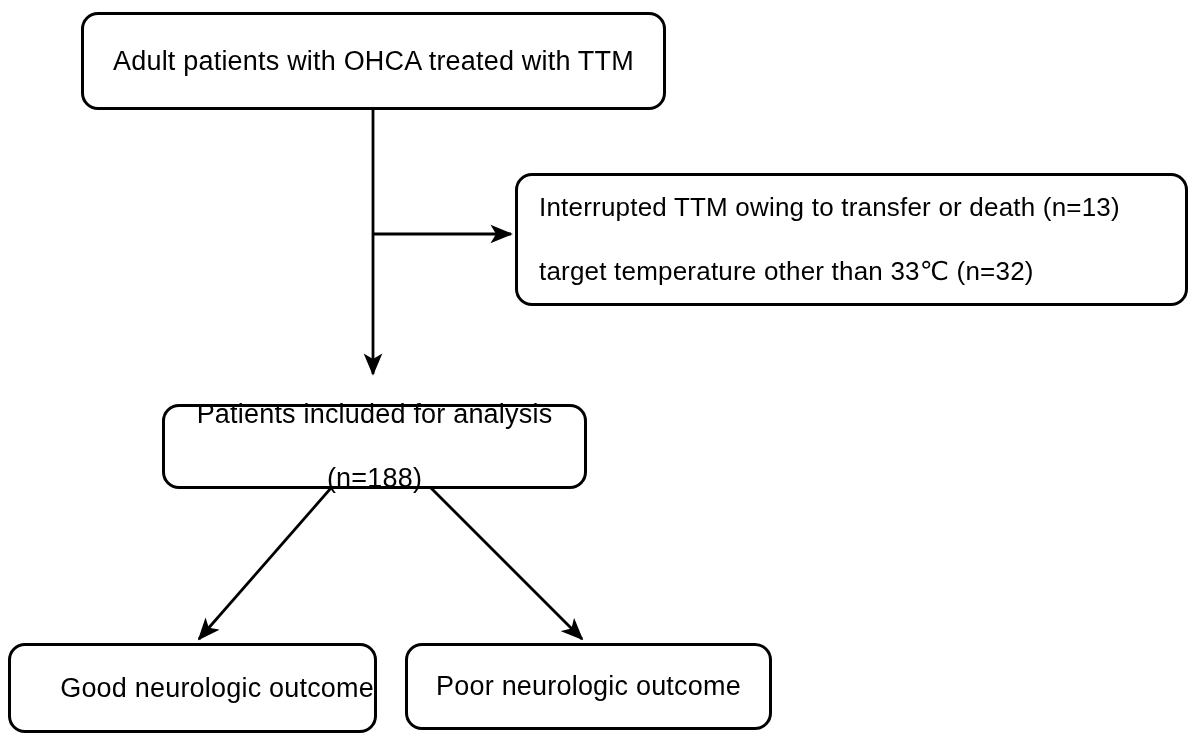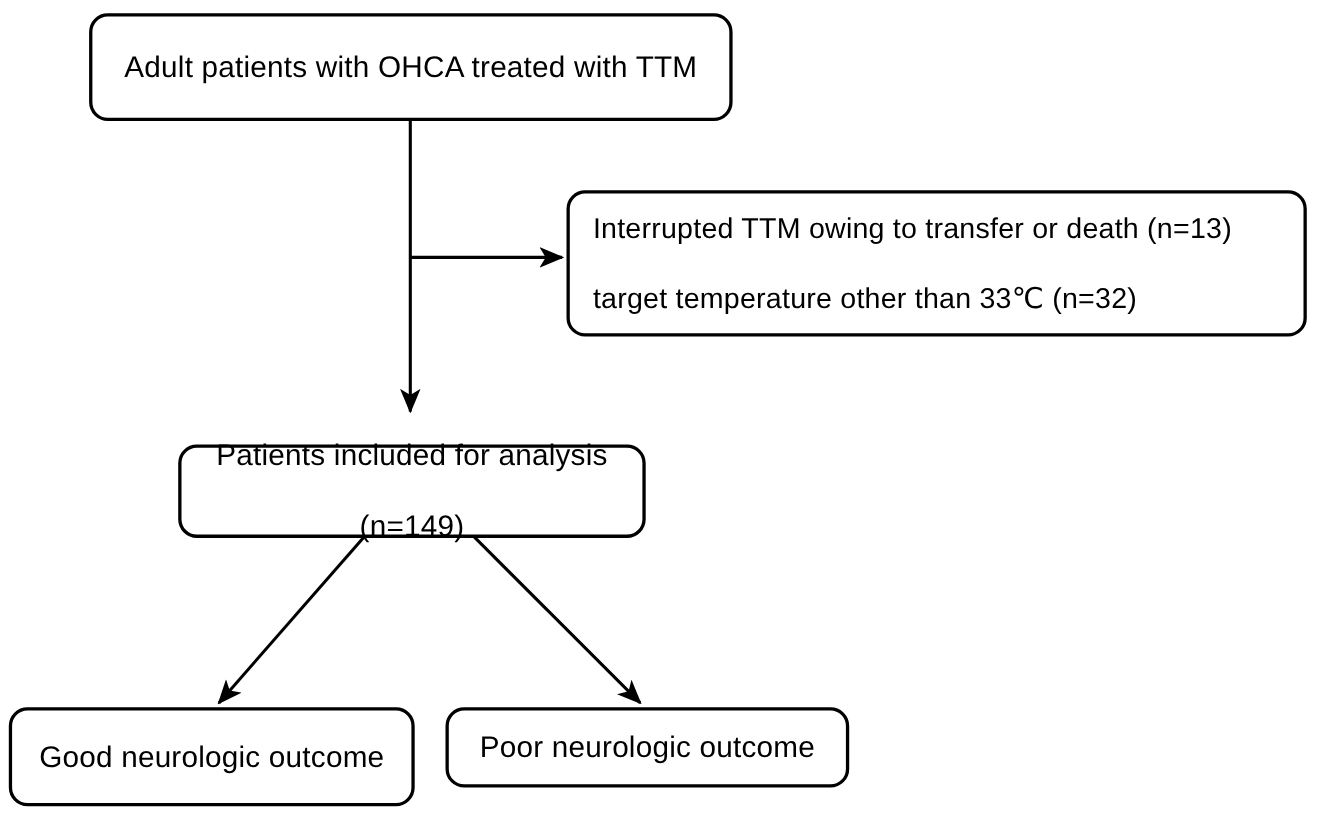--- a/index.html
+++ b/index.html
@@ -46,22 +46,22 @@
   }
   #node-total    { left: 81px;  top: 12px;  width: 585px; height: 98px; }
   #node-excluded {
     left: 515px; top: 173px; width: 673px; height: 133px;
     text-align: left;
     padding-left: 21px;
     font-size: 26px;
     line-height: 33px;
   }
   #node-included { left: 162px; top: 360px; width: 425px; height: 85px; margin-top: 44px; }
-  #node-good     { left: 8px;   top: 643px; width: 369px; height: 90px; }
-  #node-poor     { left: 405px; top: 643px; width: 367px; height: 73px; }
+  #node-good     { left: 8px;   top: 643px; width: 369px; height: 90px; align-items: flex-end; }
+  #node-poor     { left: 405px; top: 643px; width: 367px; height: 87px; }
 </style>
 </head>
 <body>
 
 <div class="canvas">
 
   <svg class="edges" width="1200" height="742" viewBox="0 0 1200 742" xmlns="http://www.w3.org/2000/svg">
     <defs>
       <marker id="ah" viewBox="0 0 12 10" refX="11" refY="5" markerWidth="8" markerHeight="6.8" orient="auto-start-reverse" markerUnits="strokeWidth">
         <path d="M0,0 L12,5 L0,10 L3,5 Z" fill="#000000"></path>
@@ -79,21 +79,21 @@
     <span>Adult patients with OHCA treated with TTM</span>
   </div>
 
   <div class="node" id="node-excluded">
     <span>Interrupted TTM owing to transfer or death (n=13)</span>
     <span>target temperature other than 33℃ (n=32)</span>
   </div>
 
   <div class="node" id="node-included">
     <span>Patients included for analysis</span>
-    <span>(n=149)</span>
+    <span>(n=188)</span>
   </div>
 
   <div class="node" id="node-good">
     <span>Good neurologic outcome</span>
   </div>
 
   <div class="node" id="node-poor">
     <span>Poor neurologic outcome</span>
   </div>
 

